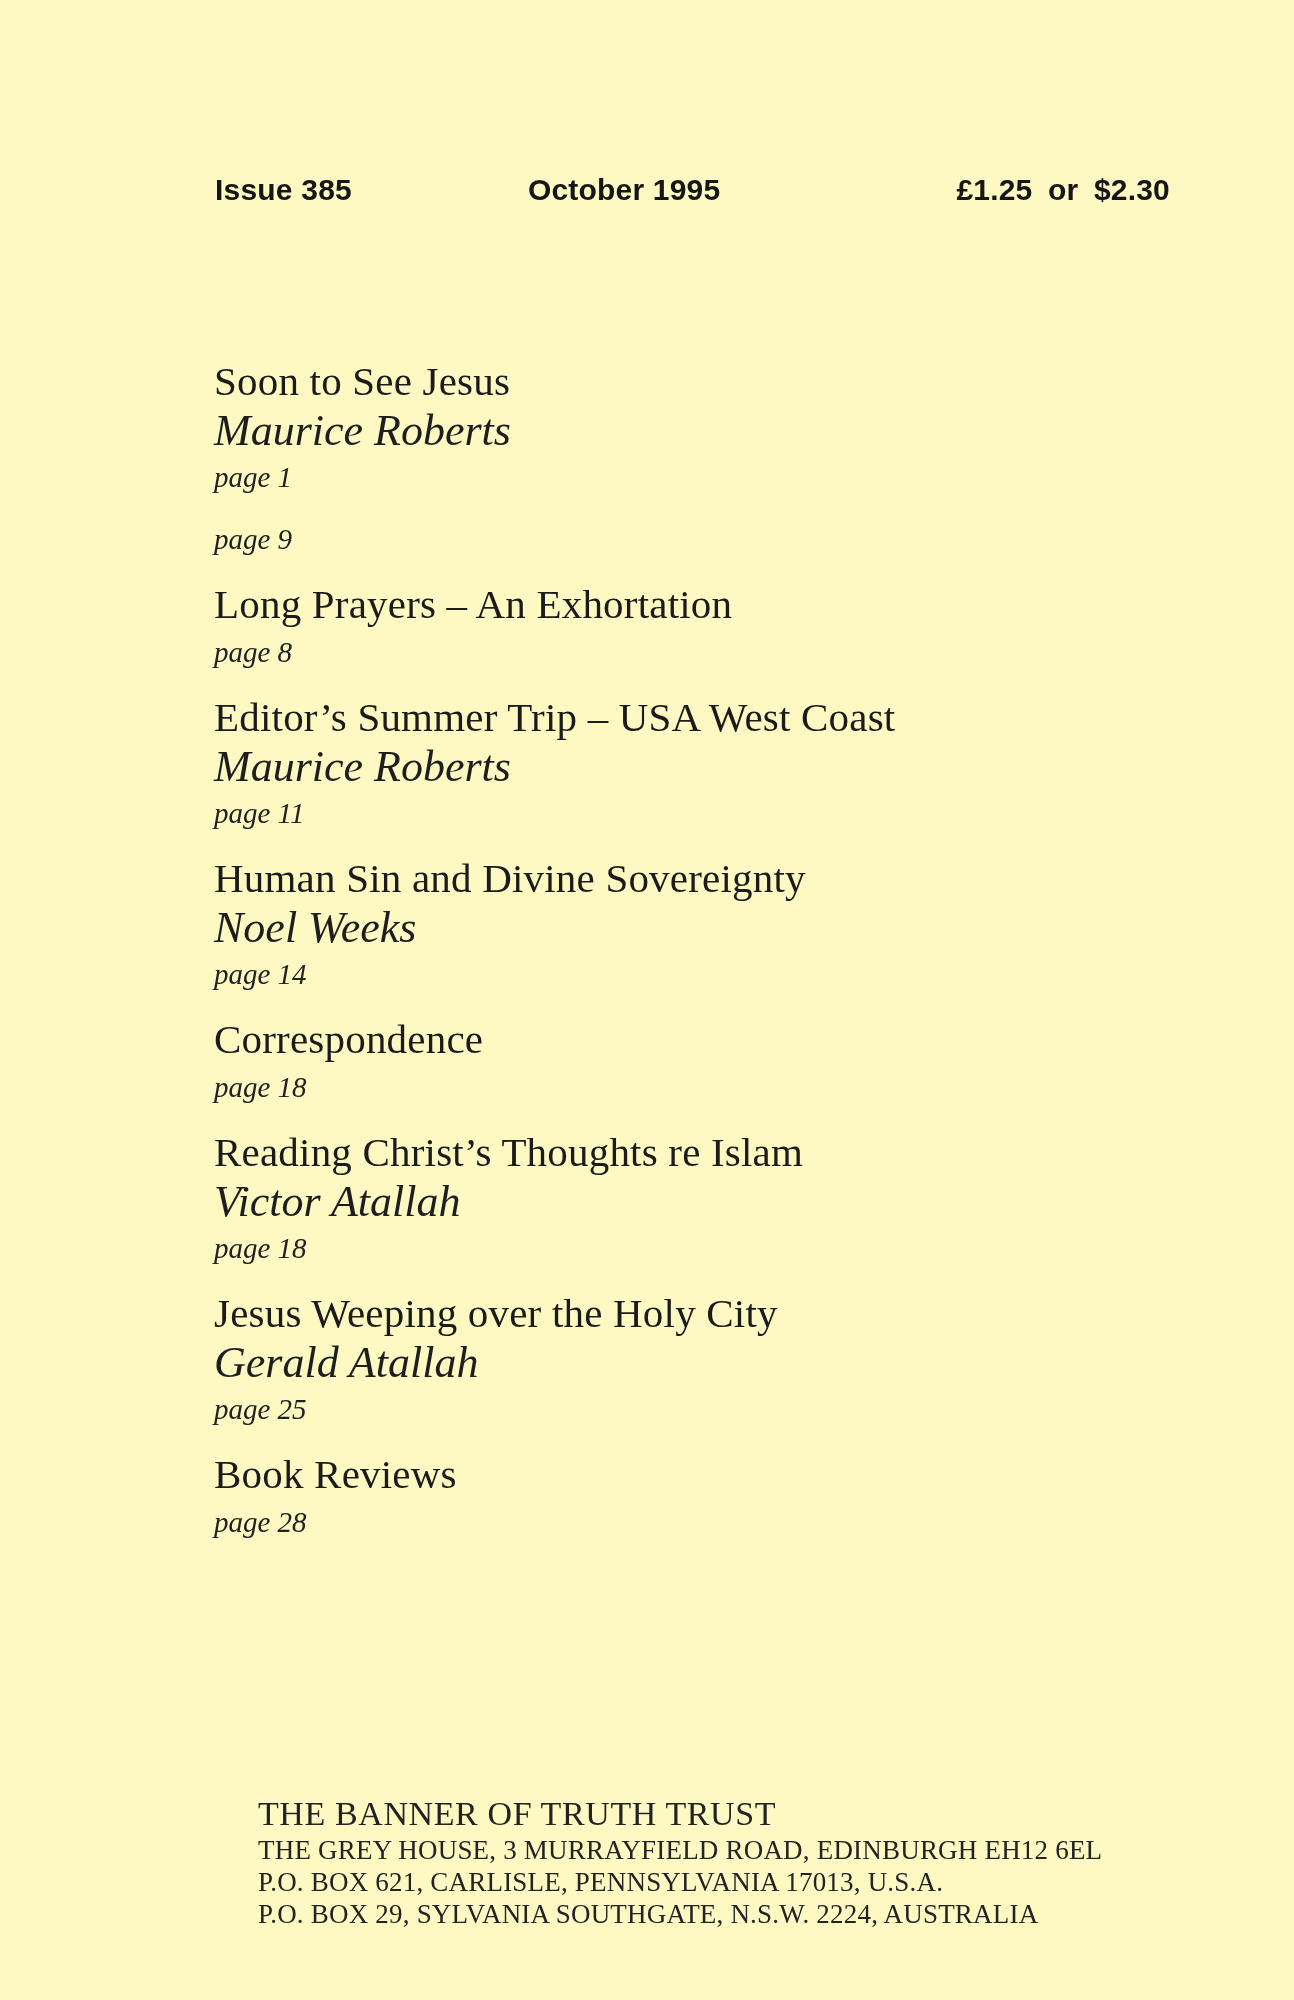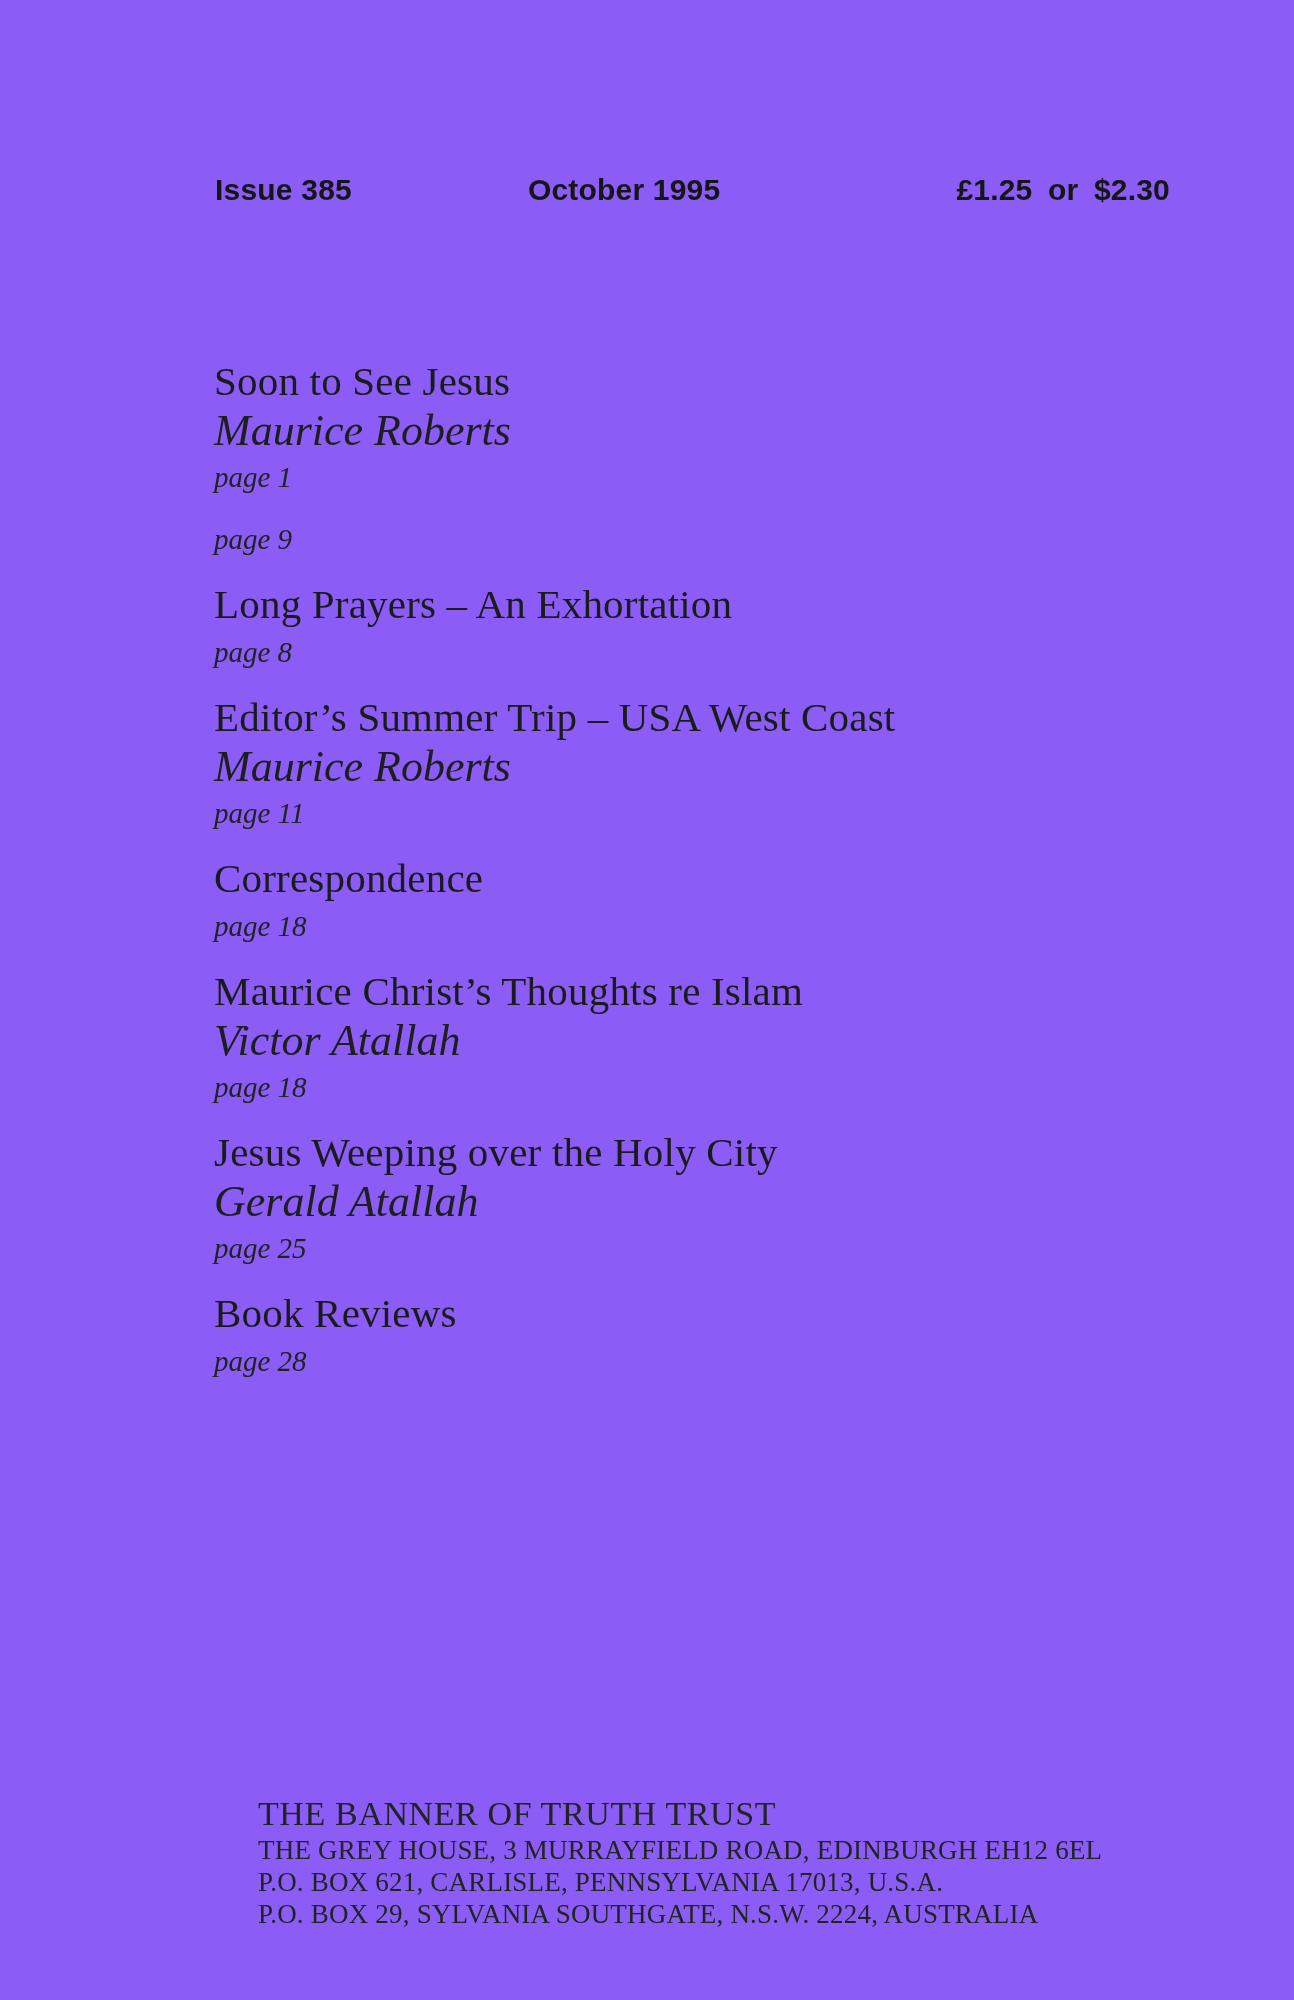--- a/index.html
+++ b/index.html
@@ -5,21 +5,21 @@
   * { box-sizing: border-box; }
   html, body { margin: 0; padding: 0; }
   body {
     width: 1294px; height: 2000px;
     background: #ffffff;
     font-family: "Liberation Serif", serif;
   }
   .page {
     position: relative;
     width: 1294px; height: 2000px;
-    background: #8b5cf6;
+    background: #fef9c3;
     overflow: hidden;
     color: #1b1b1b;
   }
 
   
   .masthead {
     position: absolute;
     left: 215px; right: 124px; top: 172px;
     display: flex;
     justify-content: space-between;
@@ -109,29 +109,34 @@
 
       <p class="pageref">page 8</p>
     </section>
 
     <section class="entry">
       <h2 class="title">Editor’s Summer Trip – USA West Coast</h2>
       <p class="author">Maurice Roberts</p>
       <p class="pageref">page 11</p>
     </section>
 
+    <section class="entry">
+      <h2 class="title">Human Sin and Divine Sovereignty</h2>
+      <p class="author">Noel Weeks</p>
+      <p class="pageref">page 14</p>
+    </section>
 
     <section class="entry">
       <h2 class="title">Correspondence</h2>
 
       <p class="pageref">page 18</p>
     </section>
 
     <section class="entry">
-      <h2 class="title">Maurice Christ’s Thoughts re Islam</h2>
+      <h2 class="title">Reading Christ’s Thoughts re Islam</h2>
       <p class="author">Victor Atallah</p>
       <p class="pageref">page 18</p>
     </section>
 
     <section class="entry">
       <h2 class="title">Jesus Weeping over the Holy City</h2>
       <p class="author">Gerald Atallah</p>
       <p class="pageref">page 25</p>
     </section>
 

